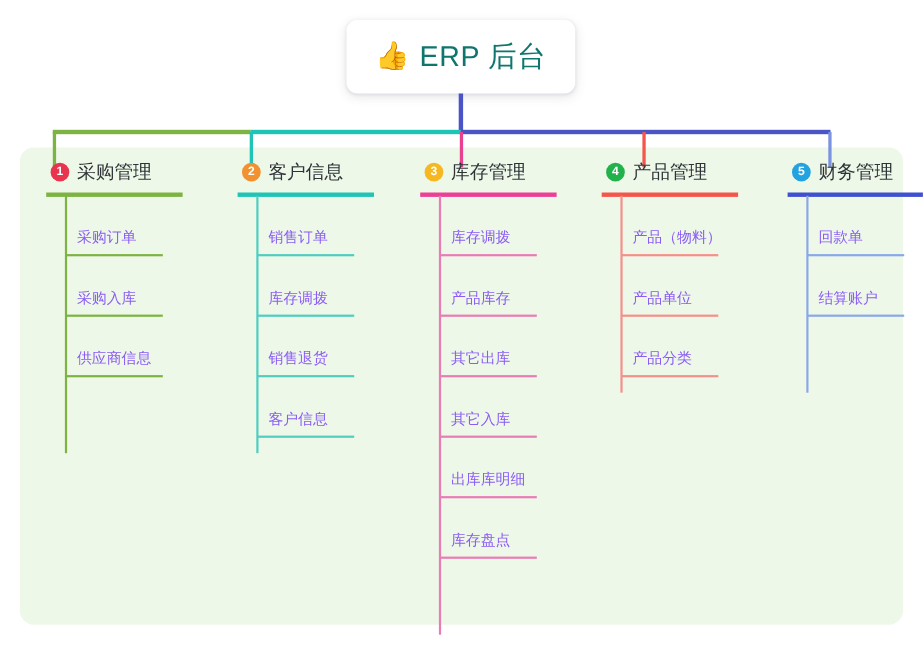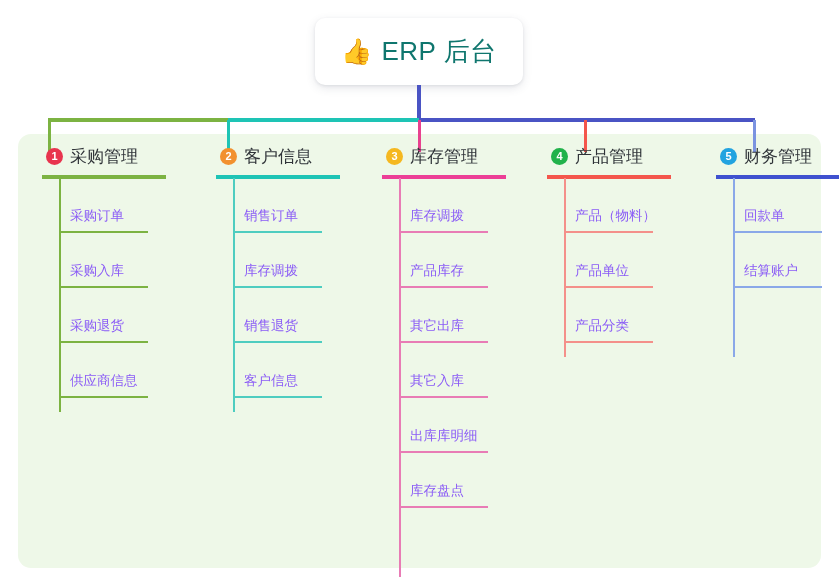--- a/index.html
+++ b/index.html
@@ -171,24 +171,20 @@
       <div style="padding-top: 14px;">
         <div class="leaf">
           <span class="leaf-label">采购订单</span>
           <div class="leaf-rule" style="background: rgb(124, 179, 66);"></div>
         </div>
         <div class="leaf">
           <span class="leaf-label">采购入库</span>
           <div class="leaf-rule" style="background: rgb(124, 179, 66);"></div>
         </div>
         <div class="leaf">
-          <span class="leaf-label">采购退货</span>
-          <div class="leaf-rule" style="background: rgb(124, 179, 66);"></div>
-        </div>
-        <div class="leaf">
           <span class="leaf-label">供应商信息</span>
           <div class="leaf-rule" style="background: rgb(124, 179, 66);"></div>
         </div>
       </div>
     </div>
     <div class="column" style="left: 200px;">
       <div class="col-header">
         <span class="badge" style="background: rgb(242, 145, 47);">2</span>
         <span class="col-title">客户信息</span>
       </div>

